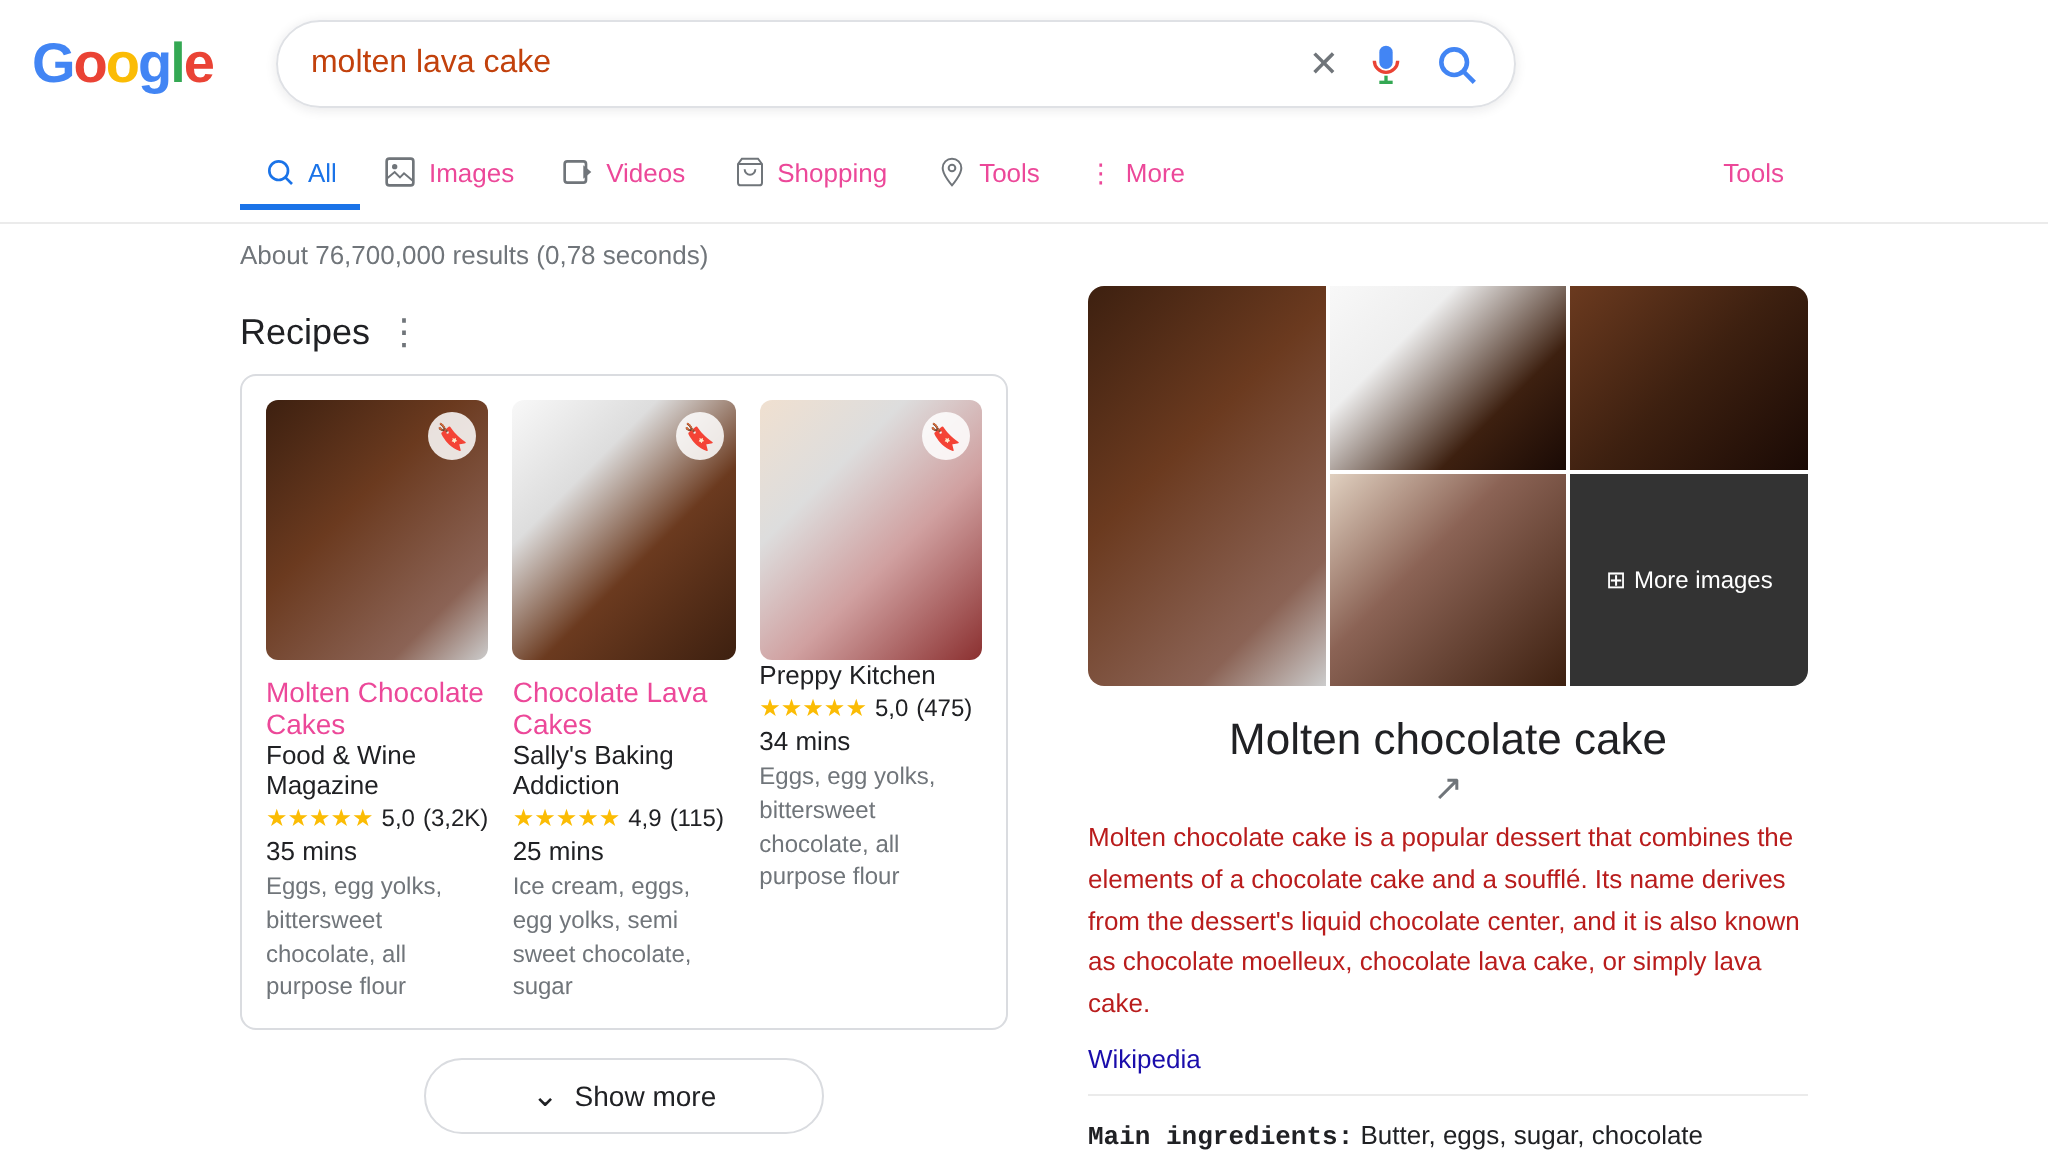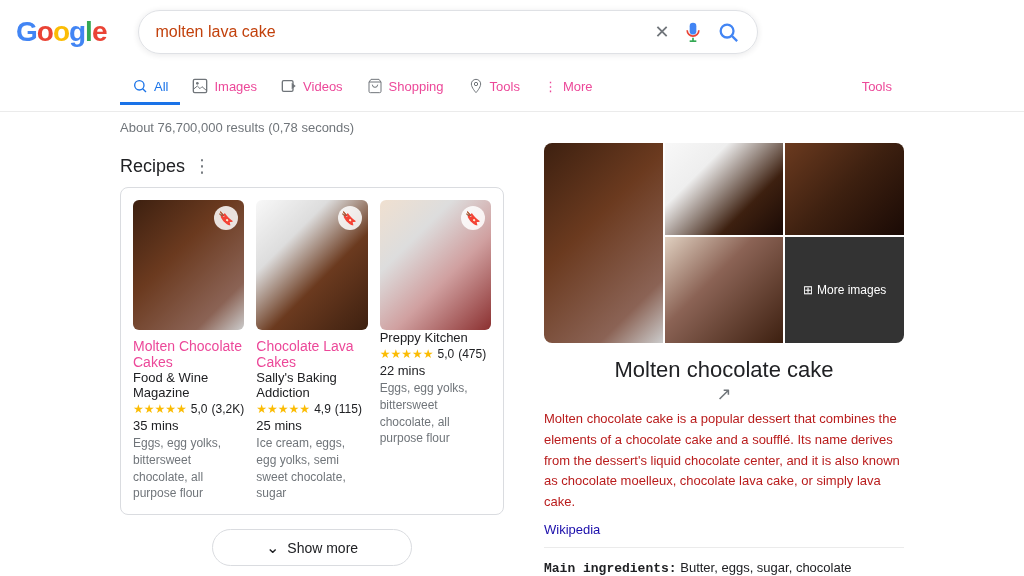--- a/index.html
+++ b/index.html
@@ -200,21 +200,21 @@
       <div class="recipe-card">
         <div class="recipe-img-placeholder food-img-3">
           <div class="bookmark-icon">🔖</div>
         </div>
         <div class="recipe-source">Preppy Kitchen</div>
         <div class="recipe-rating">
           <span class="stars">★★★★★</span>
           <span>5,0</span>
           <span>(475)</span>
         </div>
-        <div class="recipe-time">22 mins</div>
+        <div class="recipe-time">34 mins</div>
         <div class="recipe-ingredients">Eggs, egg yolks, bittersweet chocolate, all purpose flour</div>
       </div>
 
     </div>
 
     <div style="display:flex;justify-content:center;">
       <button class="show-more-btn">
         <span style="font-size:16px;">⌄</span>
         <span>Show more</span>
       </button>

